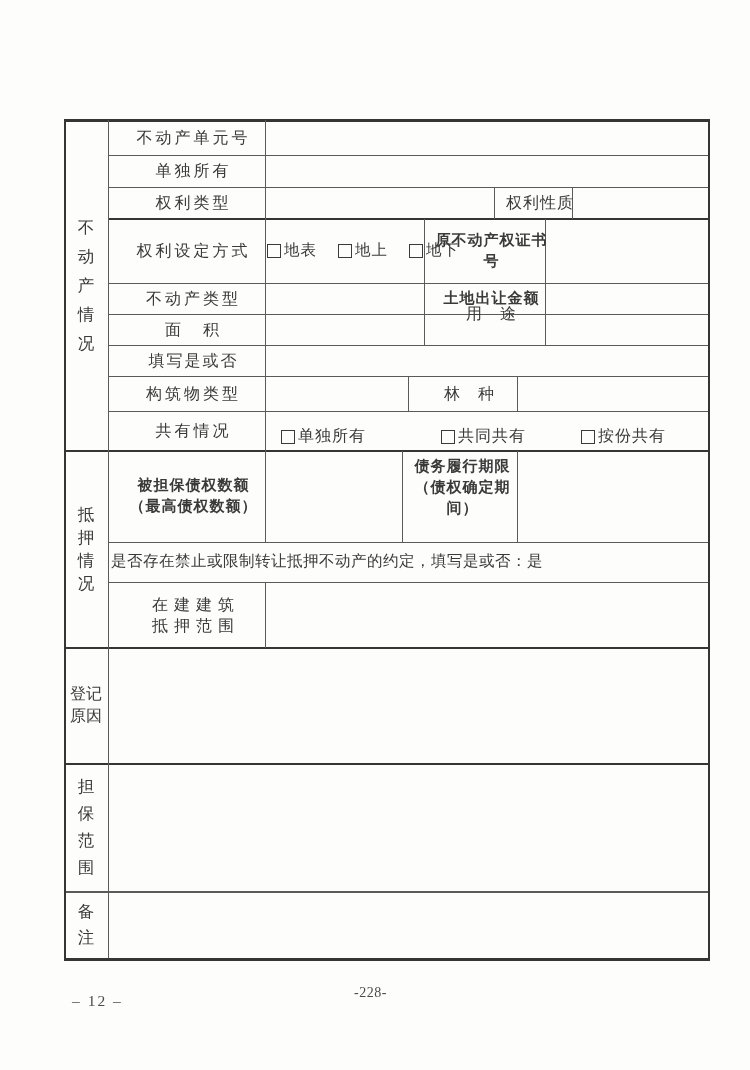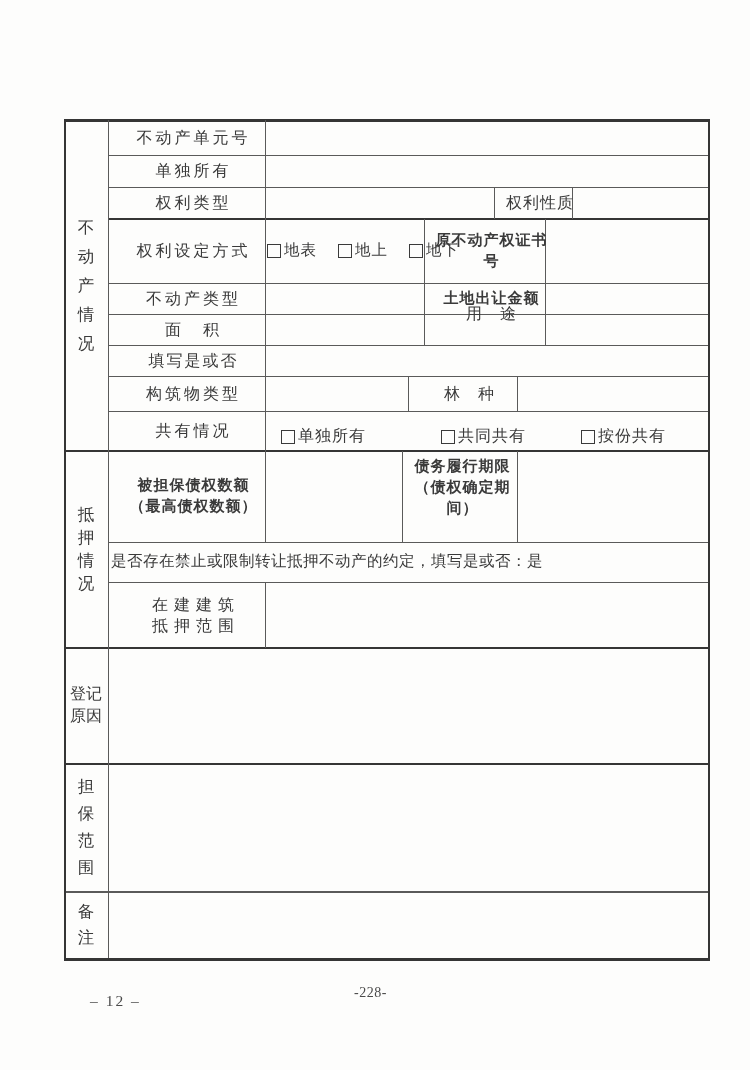--- a/index.html
+++ b/index.html
@@ -152,16 +152,16 @@
   <div class="val" style="left:266px;top:345px;width:442px;height:30px"></div>
   <div class="val" style="left:266px;top:376px;width:141px;height:34px"></div>
   <div class="val" style="left:518px;top:376px;width:190px;height:34px"></div>
   <div class="val" style="left:266px;top:451px;width:135px;height:90px"></div>
   <div class="val" style="left:518px;top:451px;width:190px;height:90px"></div>
   <div class="val" style="left:266px;top:582px;width:442px;height:65px"></div>
   <div class="val" style="left:109px;top:649px;width:599px;height:113px"></div>
   <div class="val" style="left:109px;top:765px;width:599px;height:126px"></div>
   <div class="val" style="left:109px;top:893px;width:599px;height:64px"></div>
 
-  <div class="footer" style="left:90px;top:992px">– 12 –</div>
+  <div class="footer" style="left:72px;top:992px">– 12 –</div>
   <div class="footer" style="left:354px;top:985px;font-size:14px;letter-spacing:0.5px">-228-</div>
 
 </div>
 
 </body></html>

